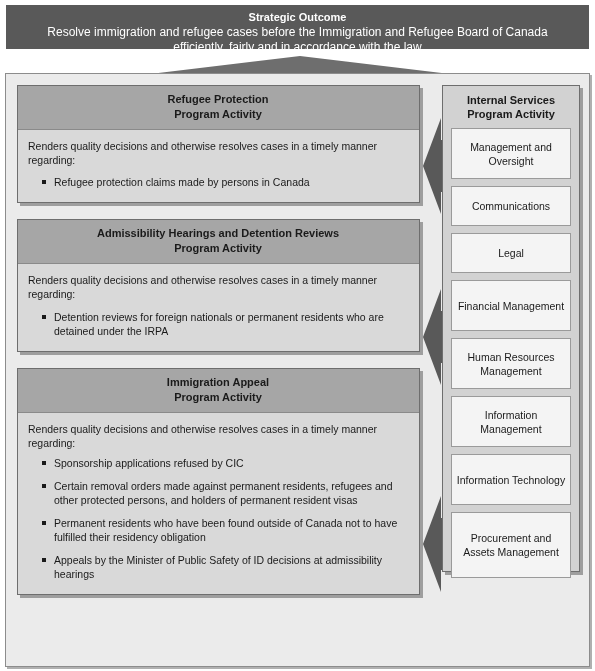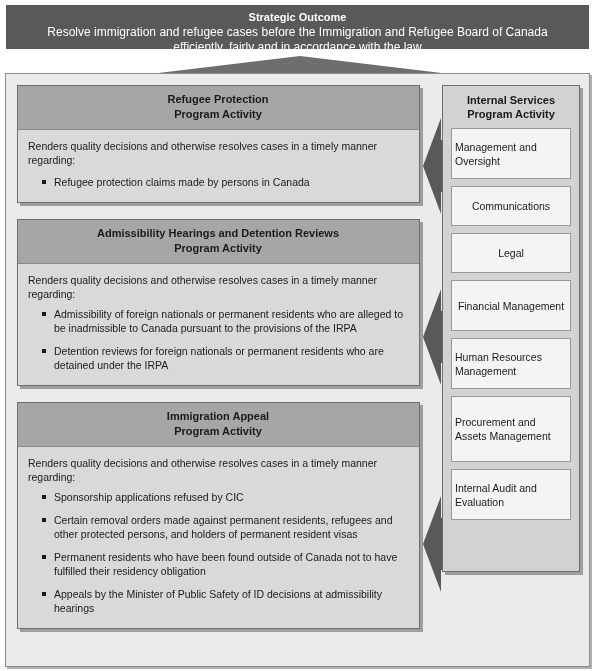--- a/index.html
+++ b/index.html
@@ -139,20 +139,21 @@
     color: #1a1a1a;
     text-align: center;
     line-height: 14px;
     padding-bottom: 7px;
   }
   .service-item {
     background: #f4f4f4;
     border: 1px solid #9a9a9a;
     font-size: 10.5px;
     color: #1a1a1a;
+    text-align: center;
     line-height: 14px;
     margin-bottom: 7px;
     display: flex;
     align-items: center;
     justify-content: center;
     padding: 4px 3px;
   }
   .service-item.h2 { height: 51px; }
   .service-item.h1 { height: 40px; }
   .service-item.h3 { height: 66px; }
@@ -189,21 +190,21 @@
     </div>
 
     <div class="program-box">
       <div class="program-box-header">
         <div>Admissibility Hearings and Detention Reviews</div>
         <div>Program Activity</div>
       </div>
       <div class="program-box-body">
         <div class="program-intro">Renders quality decisions and otherwise resolves cases in a timely manner regarding:</div>
         <ul class="program-bullets">
-          <li><span class="sq-bullet"></span><span>Admissibility of foreign nationals or permanent residents who are alleged to be inadmissible to Canada pursuant to the provisions of the IRPA</span></li>
+          <li><span class="sq-bullet"></span></li>
           <li><span class="sq-bullet"></span><span>Detention reviews for foreign nationals or permanent residents who are detained under the IRPA</span></li>
         </ul>
       </div>
     </div>
 
     <div class="program-box">
       <div class="program-box-header">
         <div>Immigration Appeal</div>
         <div>Program Activity</div>
       </div>
@@ -249,21 +250,24 @@
       </div>
     <div class="service-item h1">
         <span>Legal</span>
       </div>
     <div class="service-item h2">
         <span>Financial Management</span>
       </div>
     <div class="service-item h2">
         <span>Human Resources Management</span>
       </div>
+    <div class="service-item h2">
+        <span>Information Management</span>
+      </div>
+    <div class="service-item h2">
+        <span>Information Technology</span>
+      </div>
     <div class="service-item h3">
         <span>Procurement and Assets Management</span>
       </div>
-    <div class="service-item h2">
-        <span>Internal Audit and Evaluation</span>
-      </div>
   </div>
 
 </div>
 
 </body></html>

